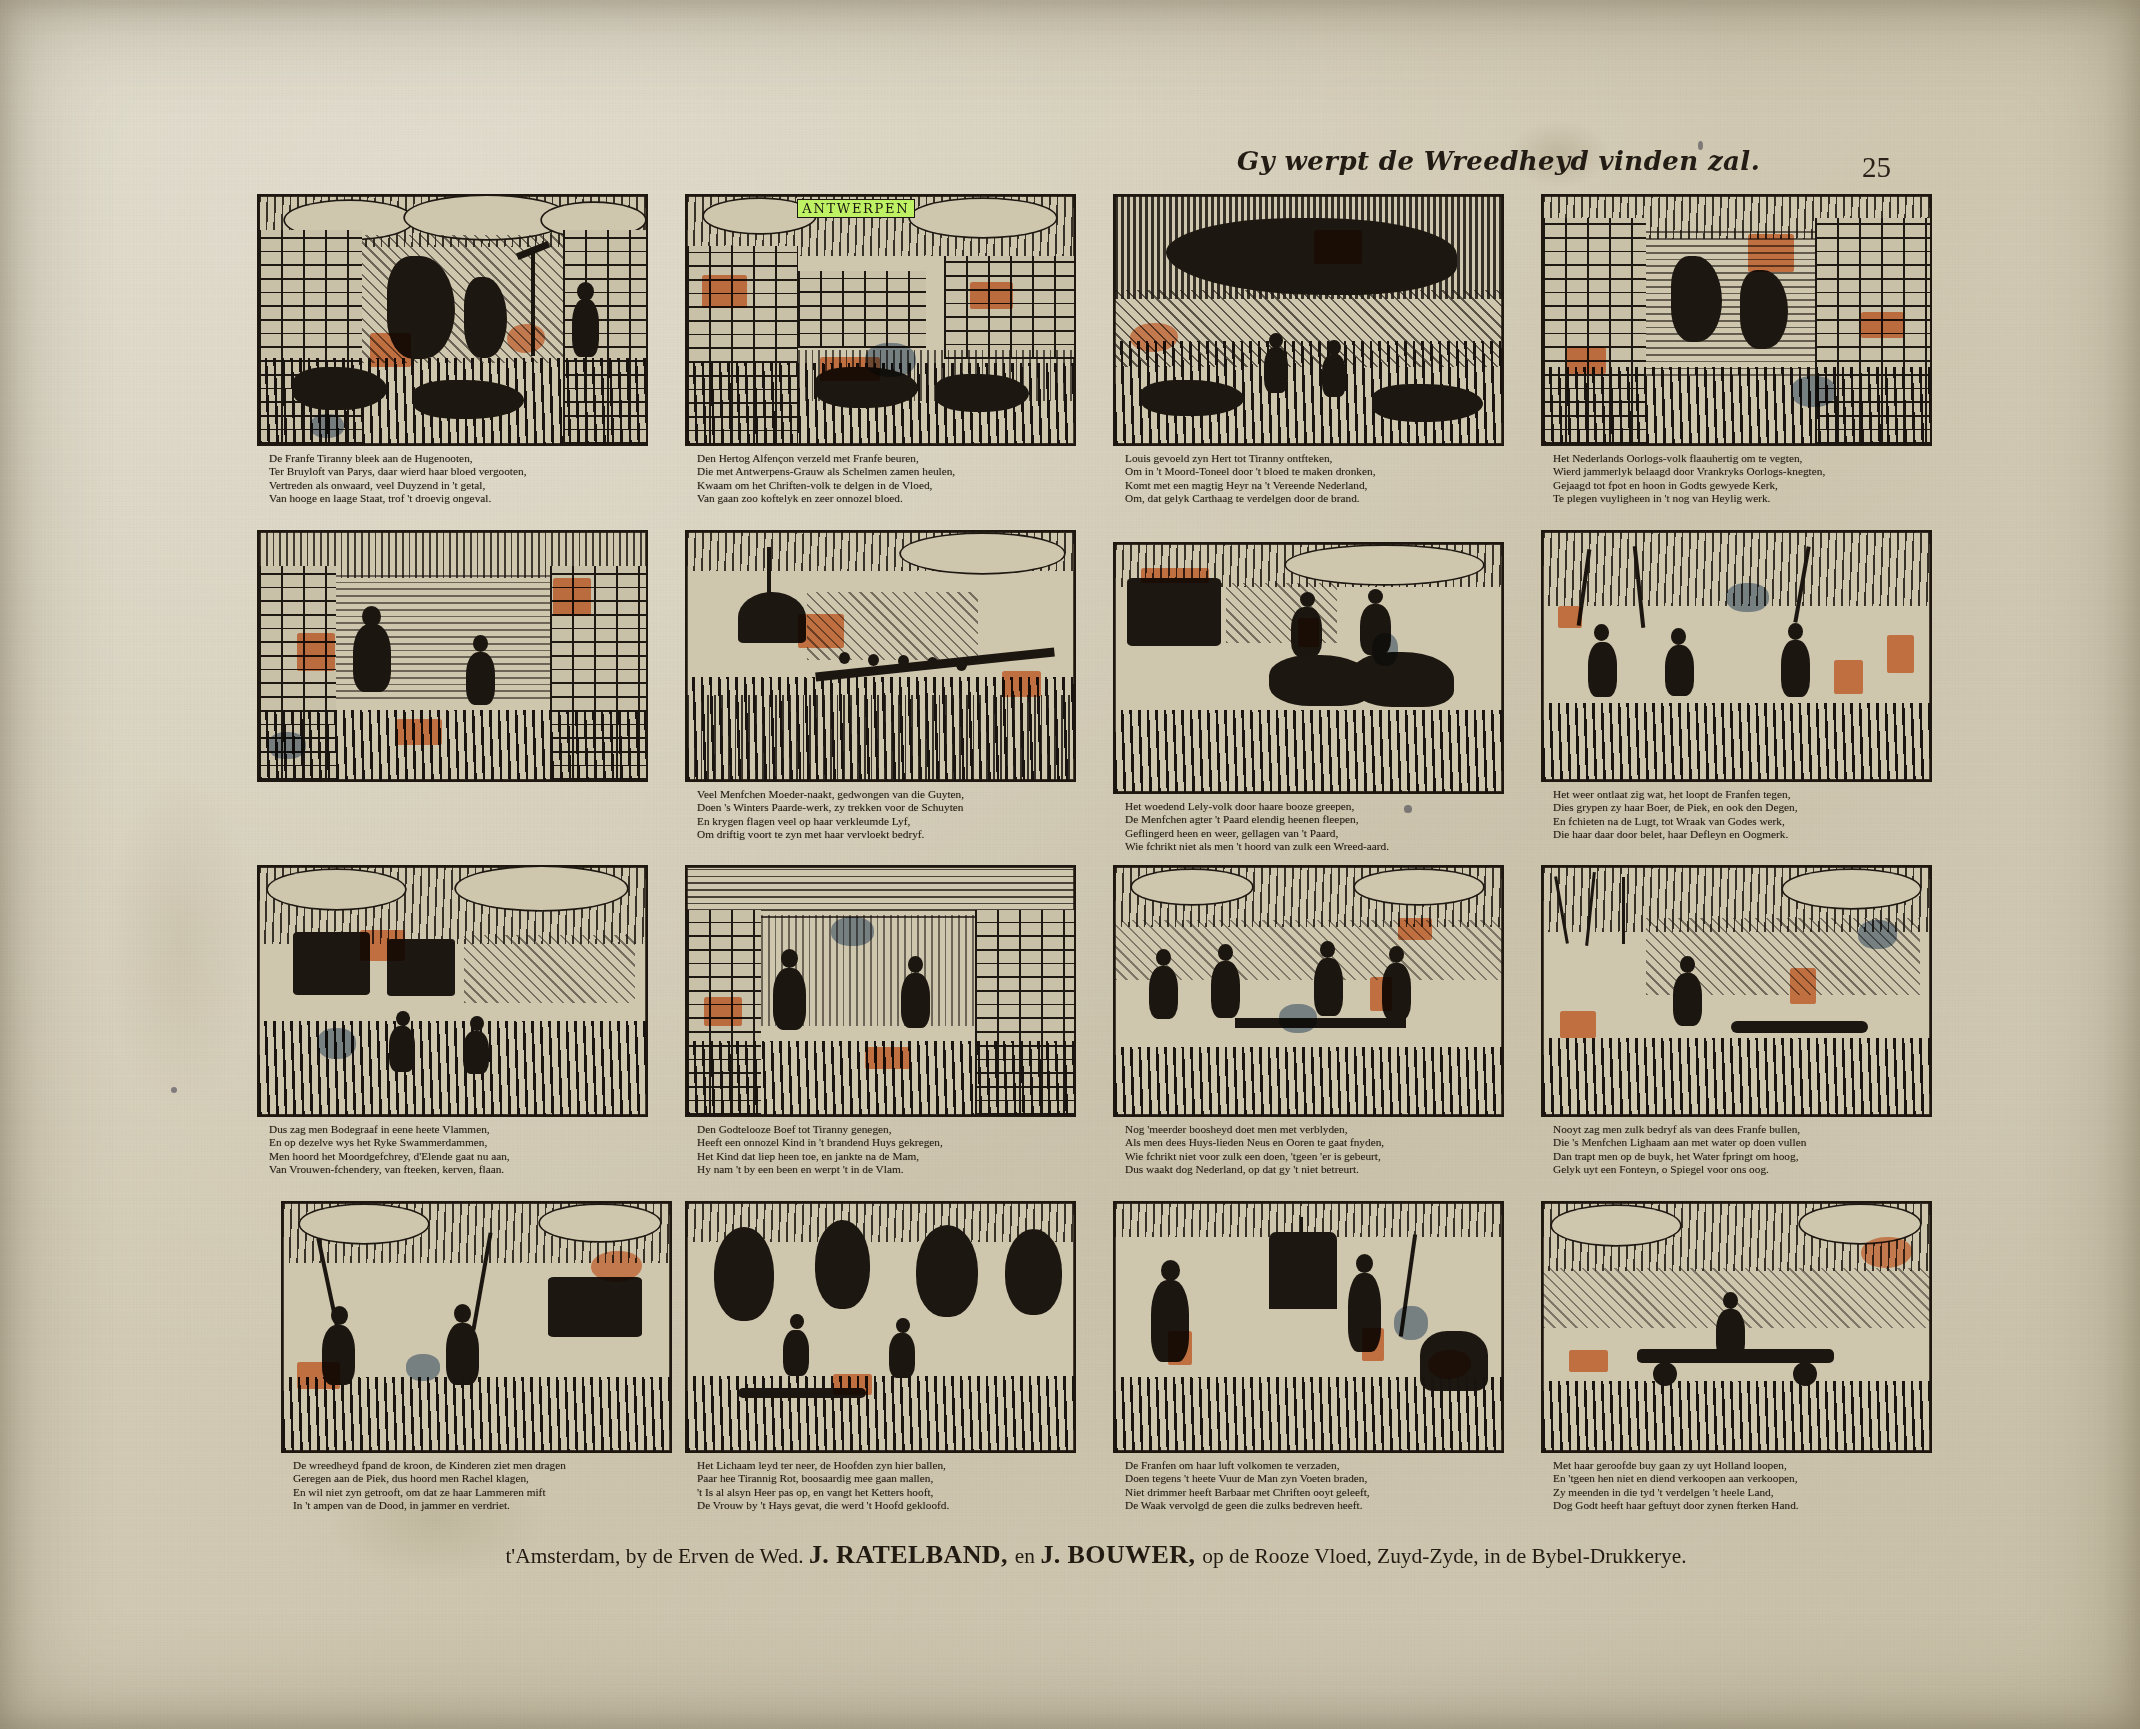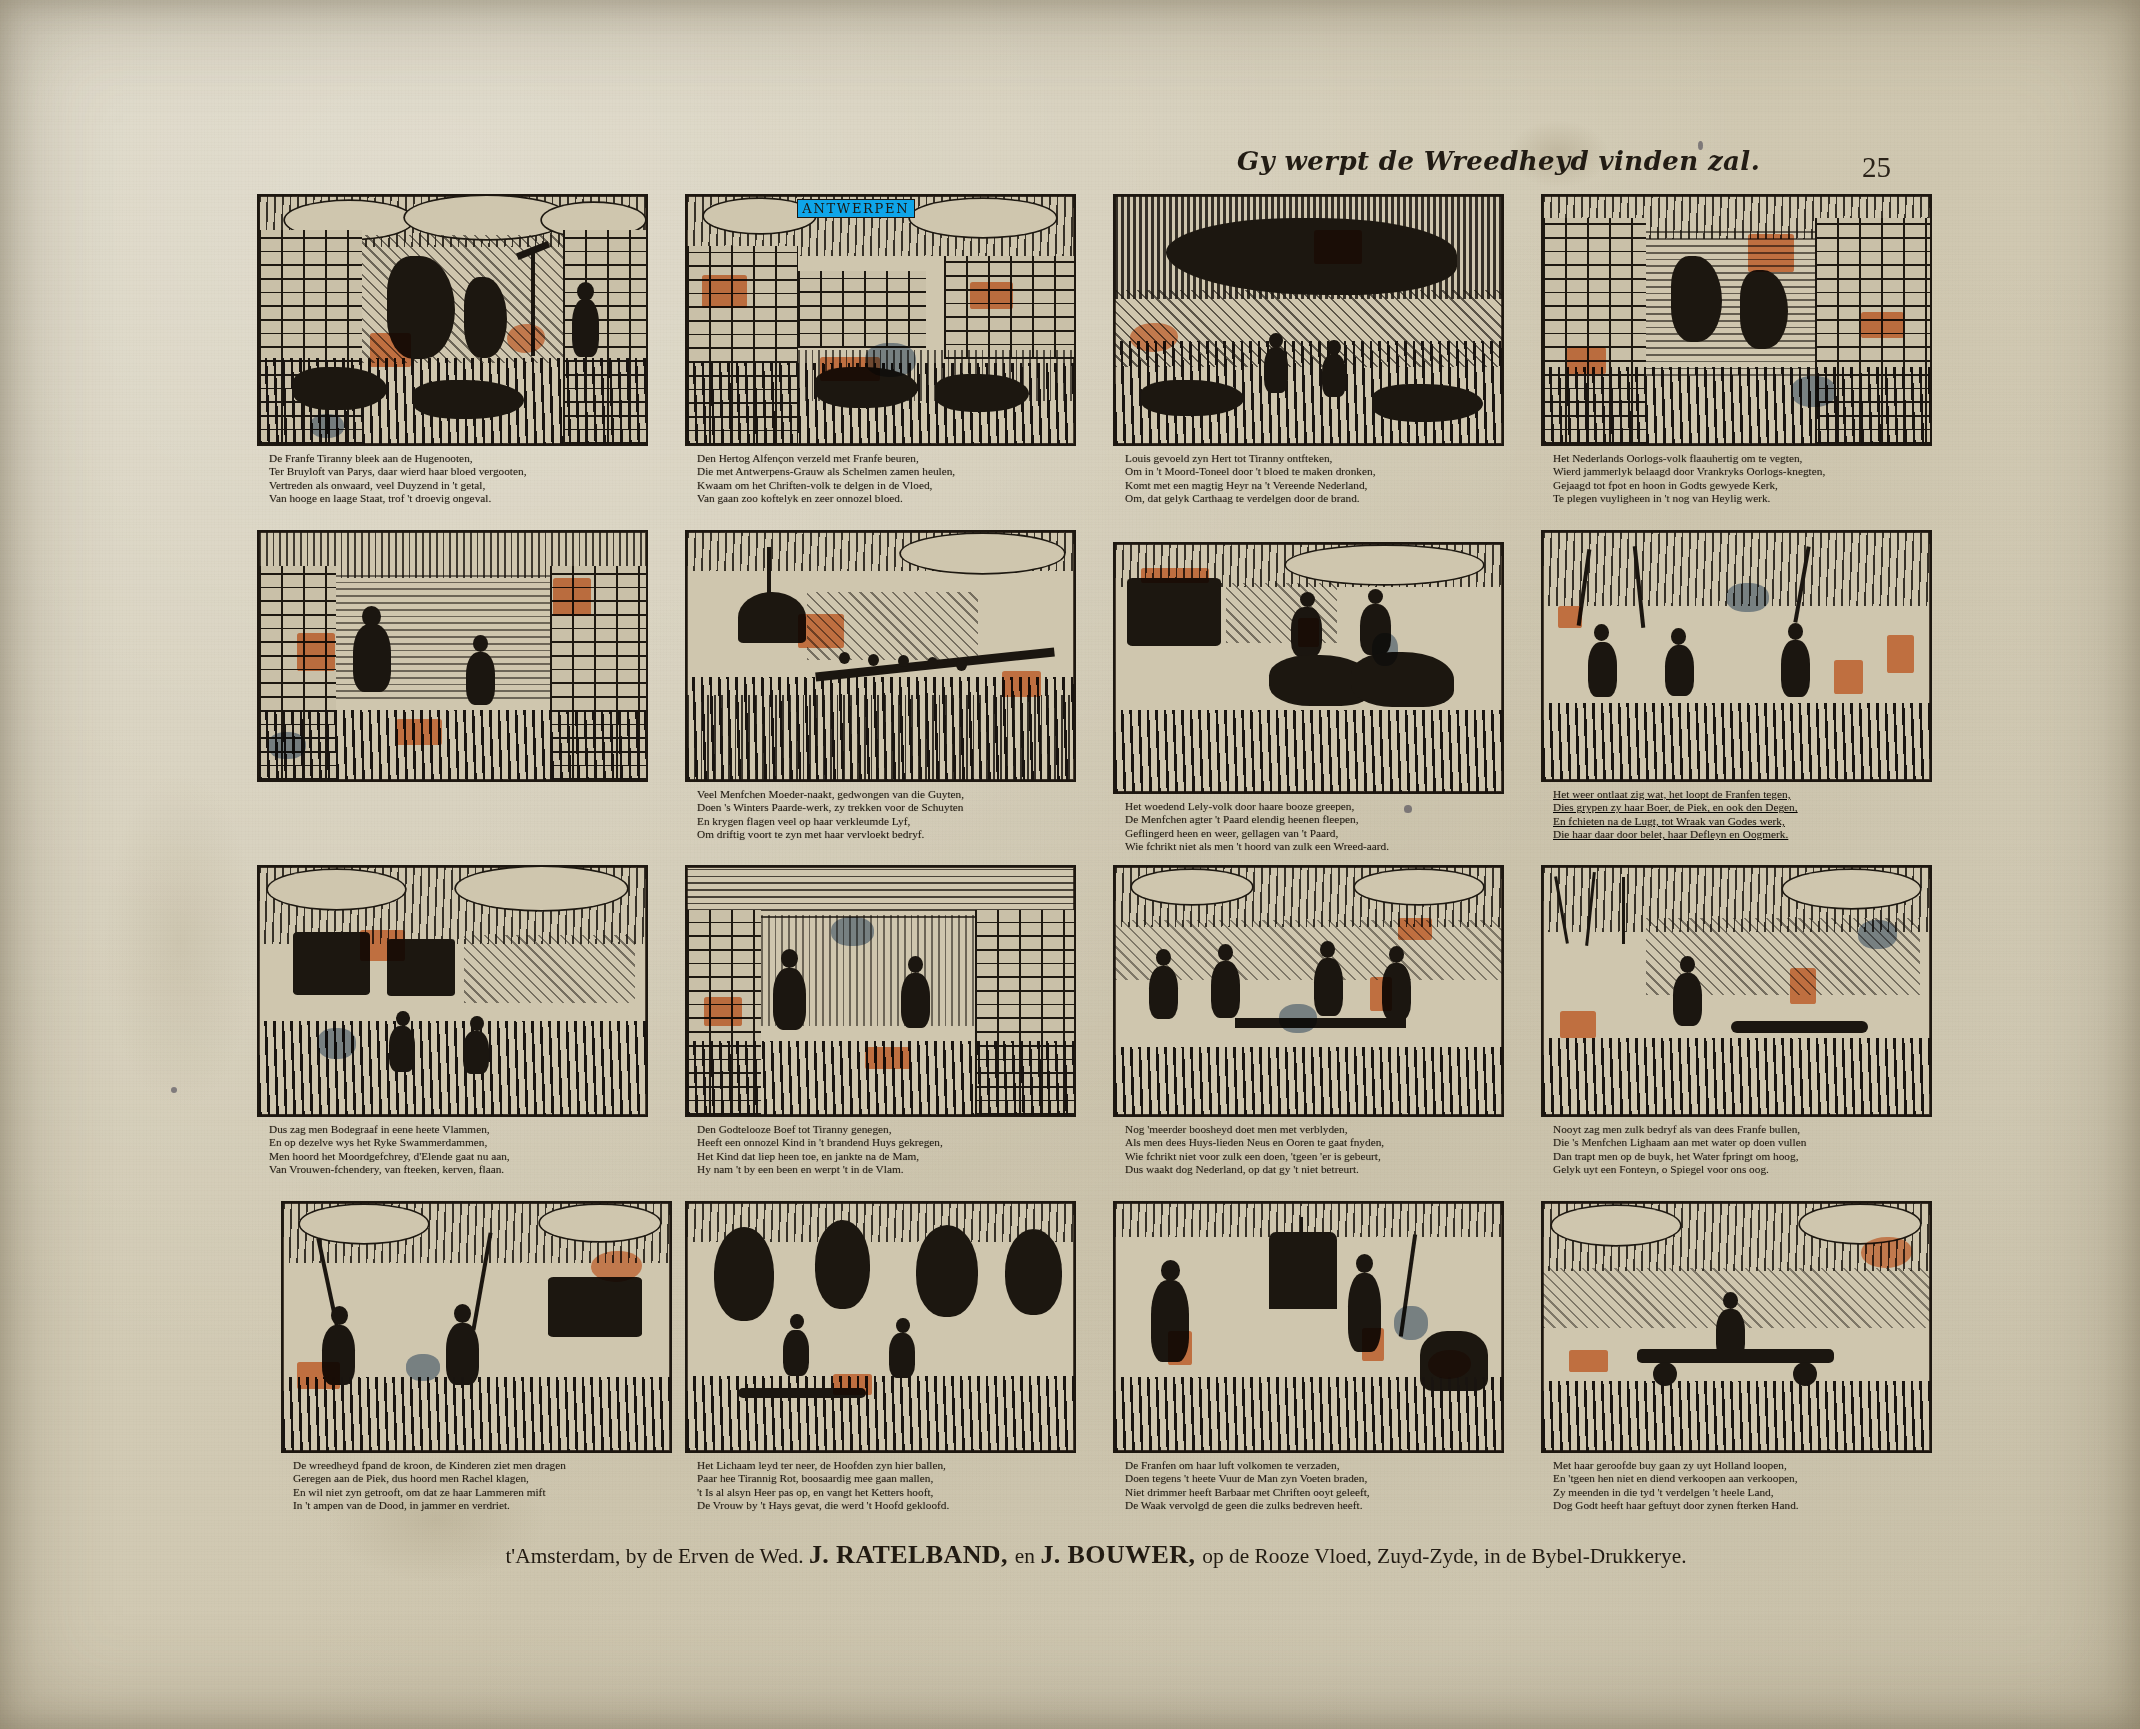--- a/index.html
+++ b/index.html
@@ -174,21 +174,21 @@
     position:absolute;
     border-radius: 50% 50% 45% 45%;
     background:#1c1710;
   }
   .frame-label {
     position:absolute;
     font-family:"DejaVu Serif", serif;
     font-size:13px;
     letter-spacing:1.7px;
     color:#1b1610;
-    background:#0ea5e9;
+    background:#bef264;
     padding:0.9px 4.3px;
     border:1.7px solid #1b1610;
   }
 
   
   #imprint {
     position:absolute;
     left:0; top: 1394px;
     width:1678px;
     text-align:center;
@@ -375,21 +375,21 @@
           <div class="ground" style="height:82px;"></div>
           <div class="orange" style="left:183px; top:74px; width:20.5px; height:29px;"></div>
           <div class="blue" style="left:257px; top:89px; width:26px; height:33px;"></div>
         </div>
         <div class="verse">Het woedend Lely-volk door haare booze greepen,
 De Menfchen agter 't Paard elendig heenen fleepen,
 Geflingerd heen en weer, gellagen van 't Paard,
 Wie fchrikt niet als men 't hoord van zulk een Wreed-aard.</div>
       </div>
 
-      <div class="cell" style="left:1284px; top:336px;text-decoration:underline;">
+      <div class="cell" style="left:1284px; top:336px;">
         <div class="cut">
           <div class="hatch-sky" style="height:74px; top:0;"></div>
           <div class="fig" style="left:39px; top:17px; width:4.3px; height:77px; transform:rotate(8deg);"></div>
           <div class="fig" style="left:94px; top:13.7px; width:4.3px; height:82px; transform:rotate(-6deg);"></div>
           <div class="fig" style="left:257px; top:13.7px; width:4.3px; height:77px; transform:rotate(10deg);"></div>
           <div class="fig head" style="left:51px; top:92px; width:15.4px; height:17px;"></div>
           <div class="fig body" style="left:45px; top:110px; width:29px; height:55px;"></div>
           <div class="fig head" style="left:128px; top:96px; width:15.4px; height:17px;"></div>
           <div class="fig body" style="left:122px; top:113px; width:29px; height:51px;"></div>
           <div class="fig head" style="left:245px; top:91px; width:15.4px; height:17px;"></div>

